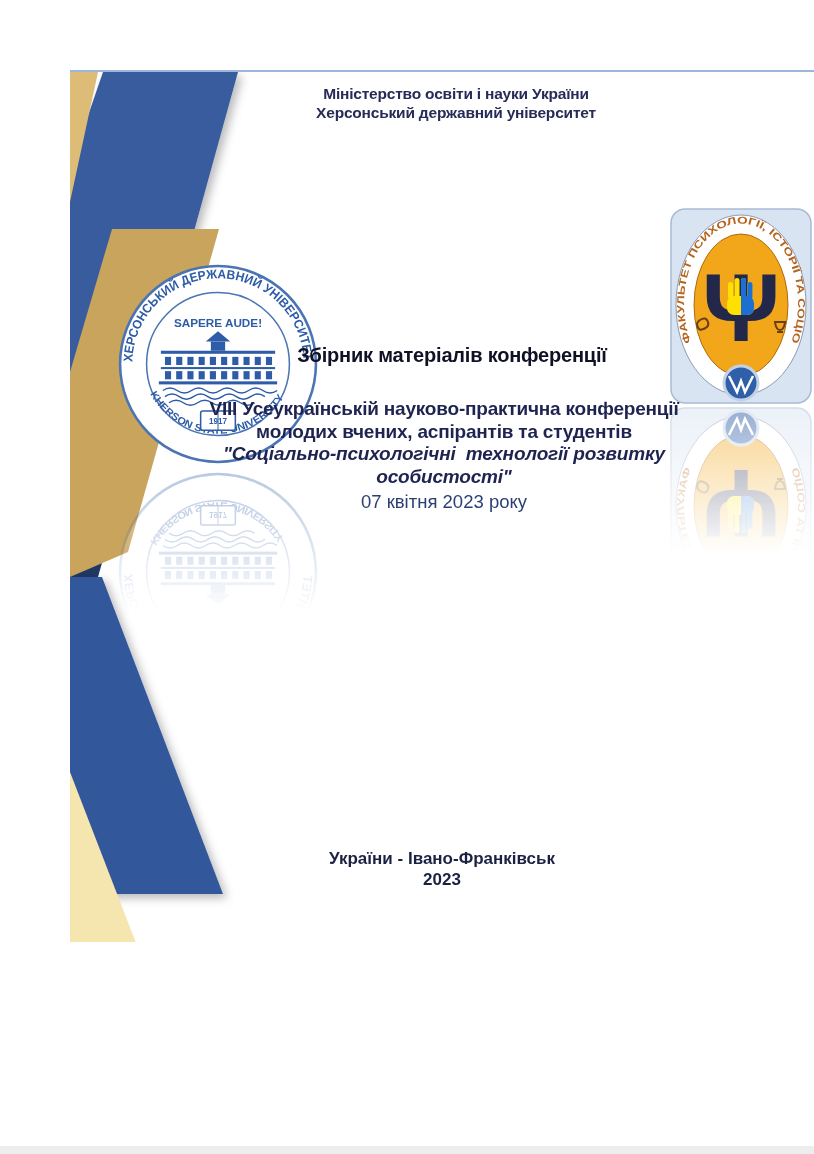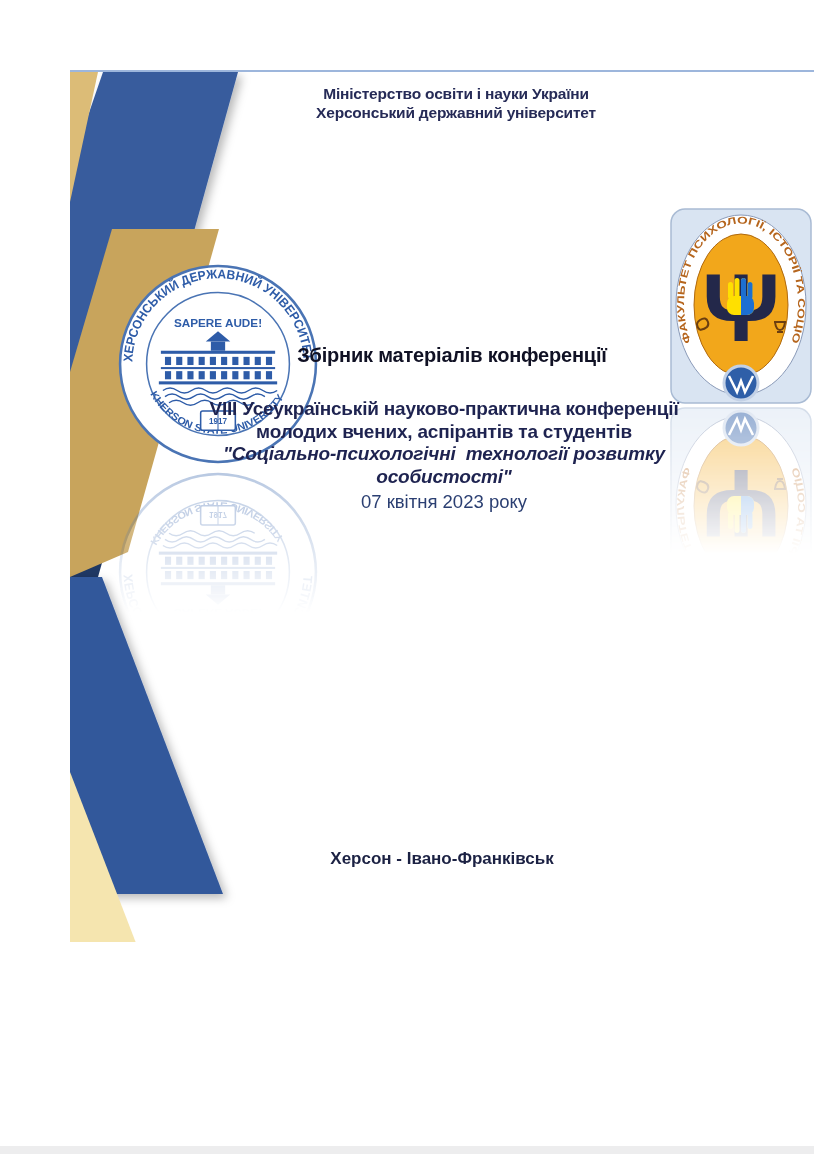--- a/index.html
+++ b/index.html
@@ -162,18 +162,19 @@
 
   <div class="txt conf">
     <div class="conf-line">VIII Усеукраїнській науково-практична конференції</div>
     <div class="conf-line">молодих вчених, аспірантів та студентів</div>
     <div class="conf-line italic">"Соціально-психологічні  технології розвитку</div>
     <div class="conf-line italic">особистості"</div>
     <div class="conf-date">07 квітня 2023 року</div>
   </div>
 
   <div class="txt footer-text">
-    <div>Херсон - Івано-Франківськ</div>
+    <div>України - Івано-Франківськ</div>
+    <div>2023</div>
   </div>
 
 </div>
 
 <div class="bottom-strip"></div>
 
 </body></html>

